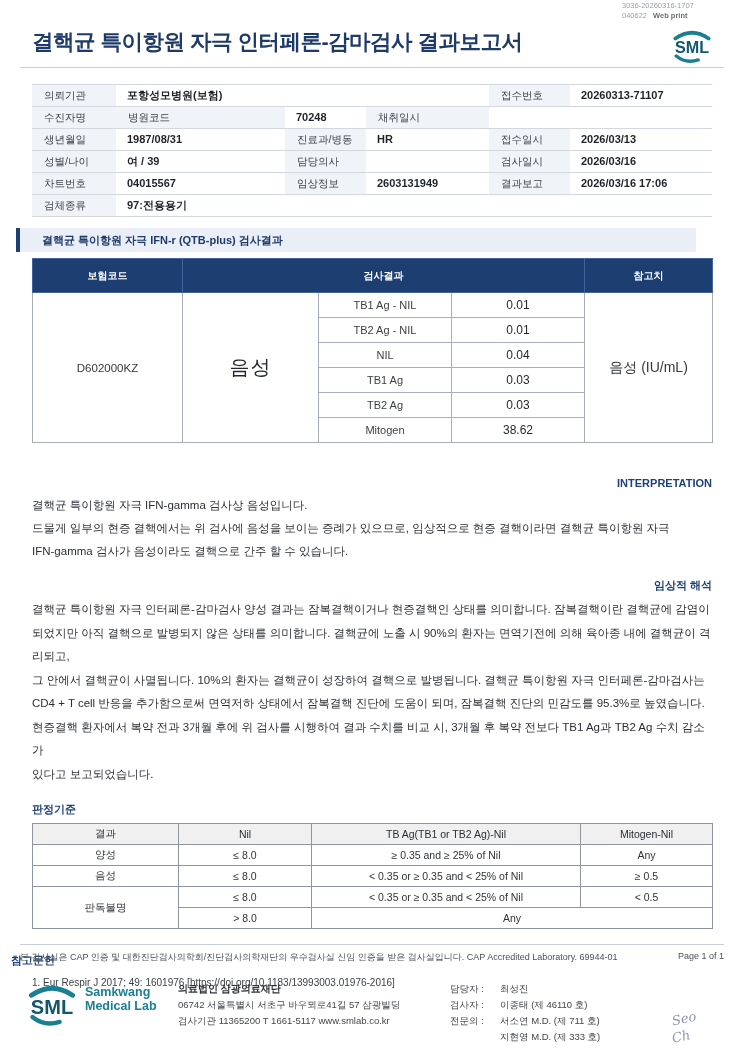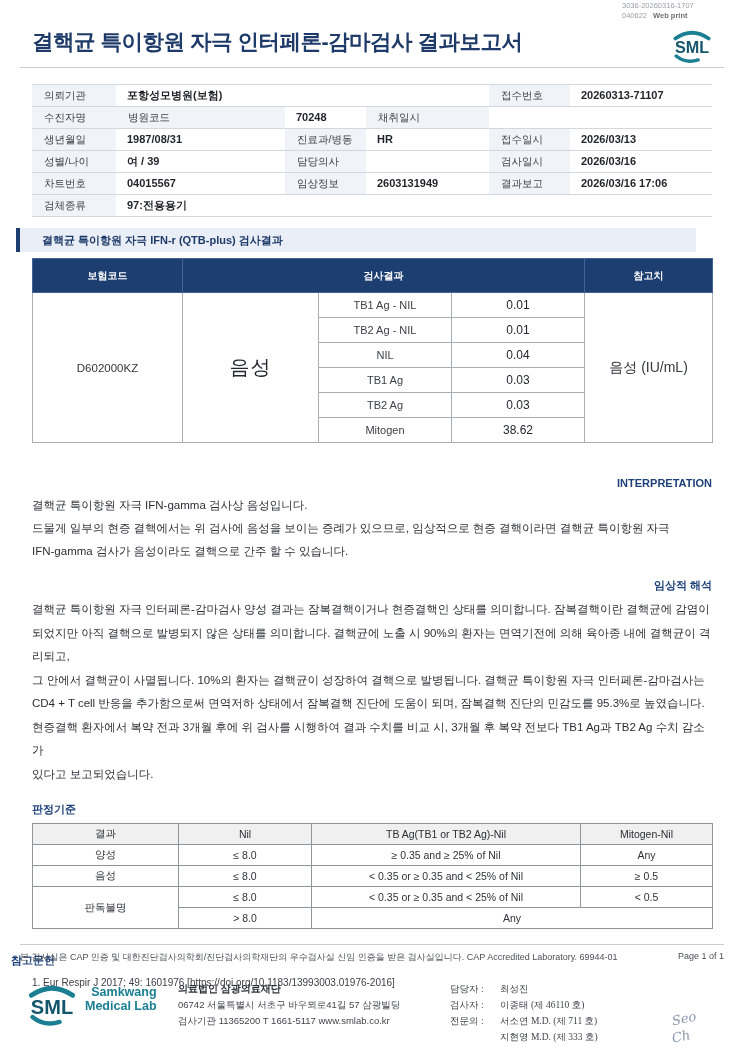--- a/index.html
+++ b/index.html
@@ -66,25 +66,25 @@
   
   .refs{margin:6px 32px 0 32px;font-size:10px;color:#3c4147;}
   .refs div{line-height:18px;}
 
   
   .footer{position:absolute;left:20px;right:20px;top:944px;}
   .footer-rule{border:none;border-top:1px solid #c9ced5;}
   .disclaimer-row{display:flex;justify-content:space-between;margin-top:6px;font-size:9px;color:#4a4f55;}
   .footer-main{display:flex;margin-top:17px;padding-left:6px;}
   .f-logo{width:152px;display:flex;align-items:flex-start;}
-  .f-logo-name{margin-left:7px;margin-top:4px;font-size:12.5px;line-height:14px;font-weight:700;color:var(--teal);text-align:right;}
+  .f-logo-name{margin-left:7px;margin-top:4px;font-size:12.5px;line-height:14px;font-weight:700;color:var(--teal);}
   .f-info{width:272px;font-size:9.5px;color:#42464c;line-height:16px;}
   .f-info .org{font-size:10px;font-weight:700;color:#2b2f35;}
   .f-staff{flex:1;font-size:9.5px;color:#42464c;line-height:16px;position:relative;}
-  .staff-row{display:flex;font-family:Liberation Serif, serif;}
+  .staff-row{display:flex;}
   .staff-role{width:42px;}
   .staff-name{margin-left:8px;}
   .sig{position:absolute;font-family:"DejaVu Serif",serif;font-style:italic;color:#8a97ad;font-size:13px;transform:rotate(-12deg);}
   .sig-1{right:28px;top:30px;}
   .sig-2{right:34px;top:48px;}
 </style>
 </head>
 <body>
 
 <div class="page">

